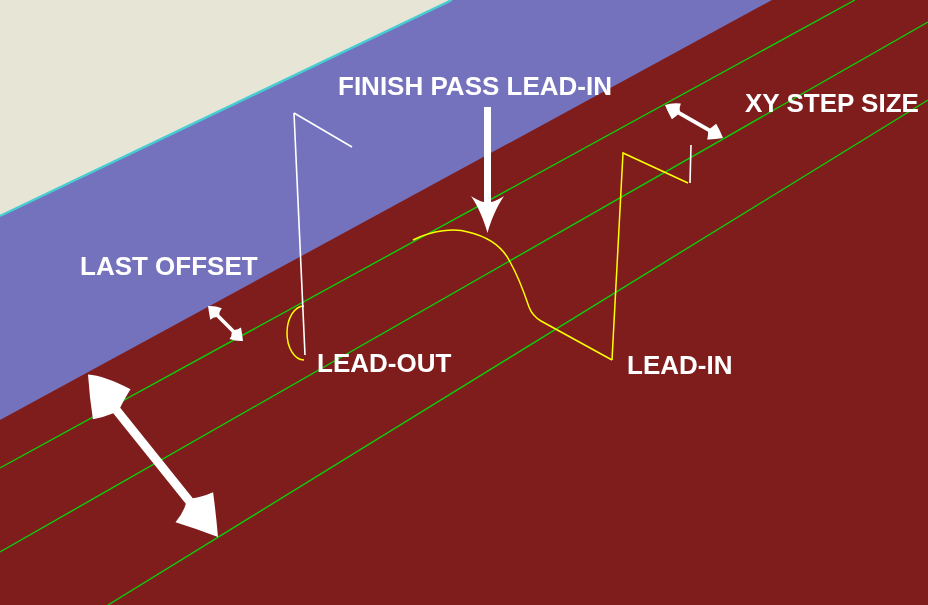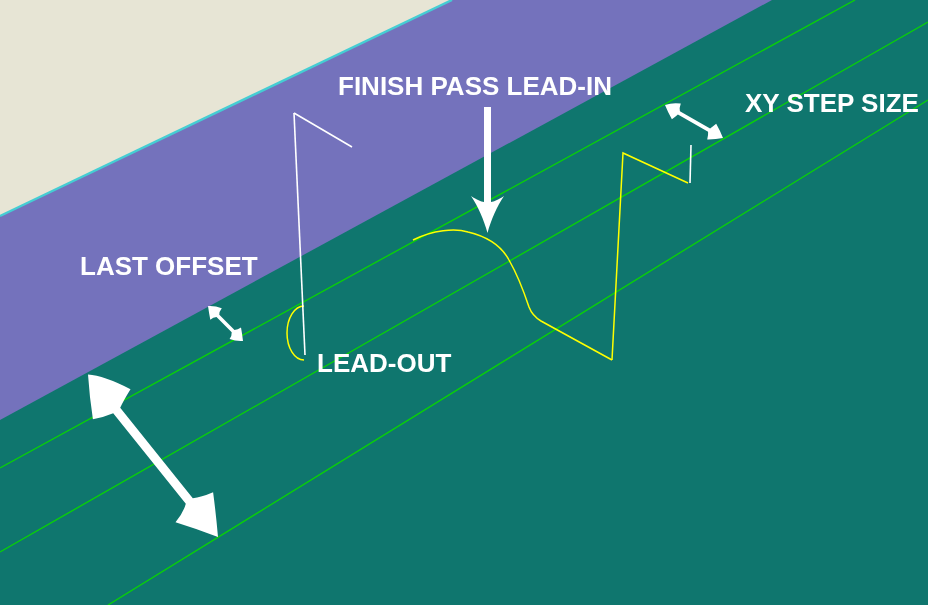--- a/index.html
+++ b/index.html
@@ -4,21 +4,21 @@
 <style>
   html, body {
     margin: 0;
     padding: 0;
     background: #000;
   }
   .stage {
     position: relative;
     width: 928px;
     height: 605px;
-    background: #0f766e;
+    background: #7f1d1d;
     overflow: hidden;
     font-family: "Liberation Sans", sans-serif;
   }
   .stage svg {
     position: absolute;
     left: 0;
     top: 0;
   }
   .label {
     position: absolute;
@@ -81,13 +81,14 @@
     <path d="M 88 374.5 Q 104 375.5 130.5 389.2 Q 123.5 400.5 120.2 407.7
              L 192.8 498.2 Q 201 497.5 213.1 492.3 Q 216 514 218 537
              Q 197 529 175.5 522.3 Q 183.5 512.5 185.8 503.8
              L 113.2 413.3 Q 103.5 417.5 92.9 419.2 Q 89.5 397 88 374.5 Z" fill="#FFFFFF"></path>
   </svg>
 
   <div class="label lbl-finish">FINISH PASS LEAD-IN</div>
   <div class="label lbl-xystep">XY STEP SIZE</div>
   <div class="label lbl-leadout">LEAD-OUT</div>
   <div class="label lbl-lastoffset">LAST OFFSET</div>
+  <div class="label lbl-leadin">LEAD-IN</div>
 </div>
 
 </body></html>

